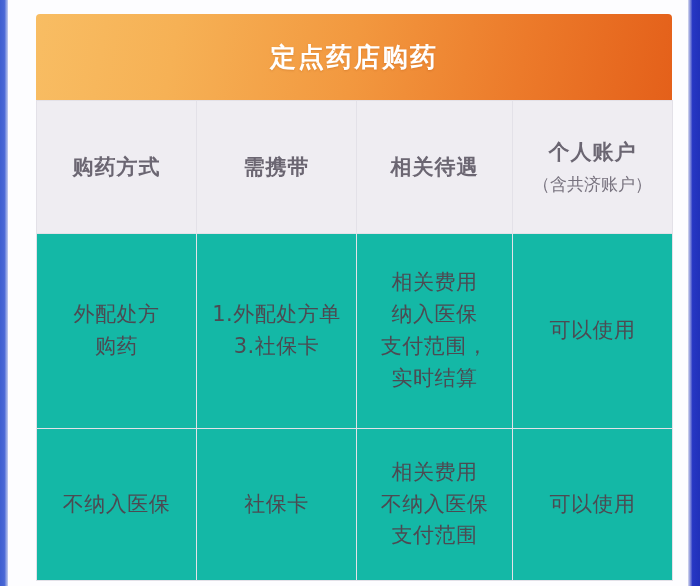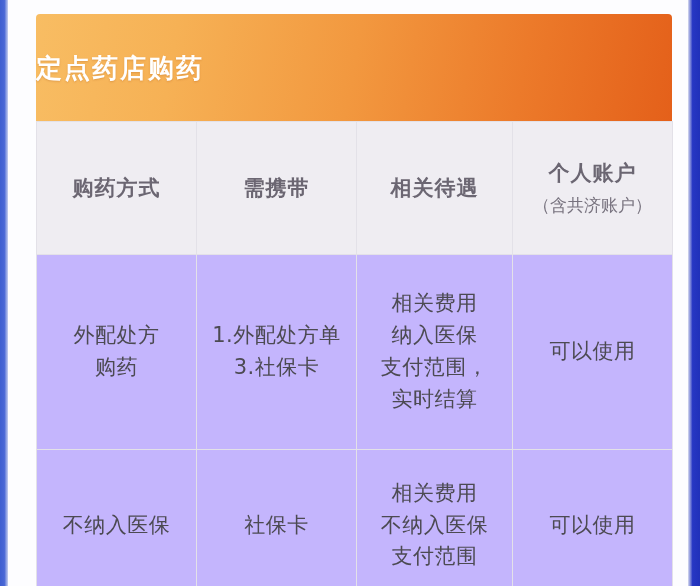--- a/index.html
+++ b/index.html
@@ -36,31 +36,31 @@
     position: absolute;
     left: 36px;
     top: 14px;
     width: 636px;
     height: 552px;
   }
 
   
   #banner {
     position: relative;
-    height: 107px;
+    height: 86px;
     border-radius: 4px 4px 0 0;
     background: linear-gradient(100deg,
         #f8bd63 0%,
         #f6b155 22%,
         #f2983f 50%,
         #ec7a2a 76%,
         #e4601a 100%);
     display: flex;
     align-items: center;
-    justify-content: flex-start;
+    justify-content: center;
     box-sizing: border-box;
   }
   #banner-title {
     color: #ffffff;
     font-size: 26px;
     font-weight: bold;
     letter-spacing: 2px;
     line-height: 1;
     text-shadow: 0 1px 2px rgba(160,70,10,.25);
     white-space: nowrap;
@@ -101,21 +101,21 @@
     display: block;
     font-size: 17px;
     font-weight: normal;
     letter-spacing: 0;
     margin-top: 8px;
     color: #77727e;
   }
 
   
   #drug-table tbody td {
-    background: #c4b5fd;
+    background: #14b8a6;
     color: #4c4a52;
     font-size: 21px;
     line-height: 1.52;
     letter-spacing: .5px;
   }
   #drug-table tbody tr.row-1 { height: 195px; }
   #drug-table tbody tr.row-2 { height: 152px; }
 
   .cell-lines { display: block; }
   .cell-lines .ln { display: block; white-space: nowrap; }

